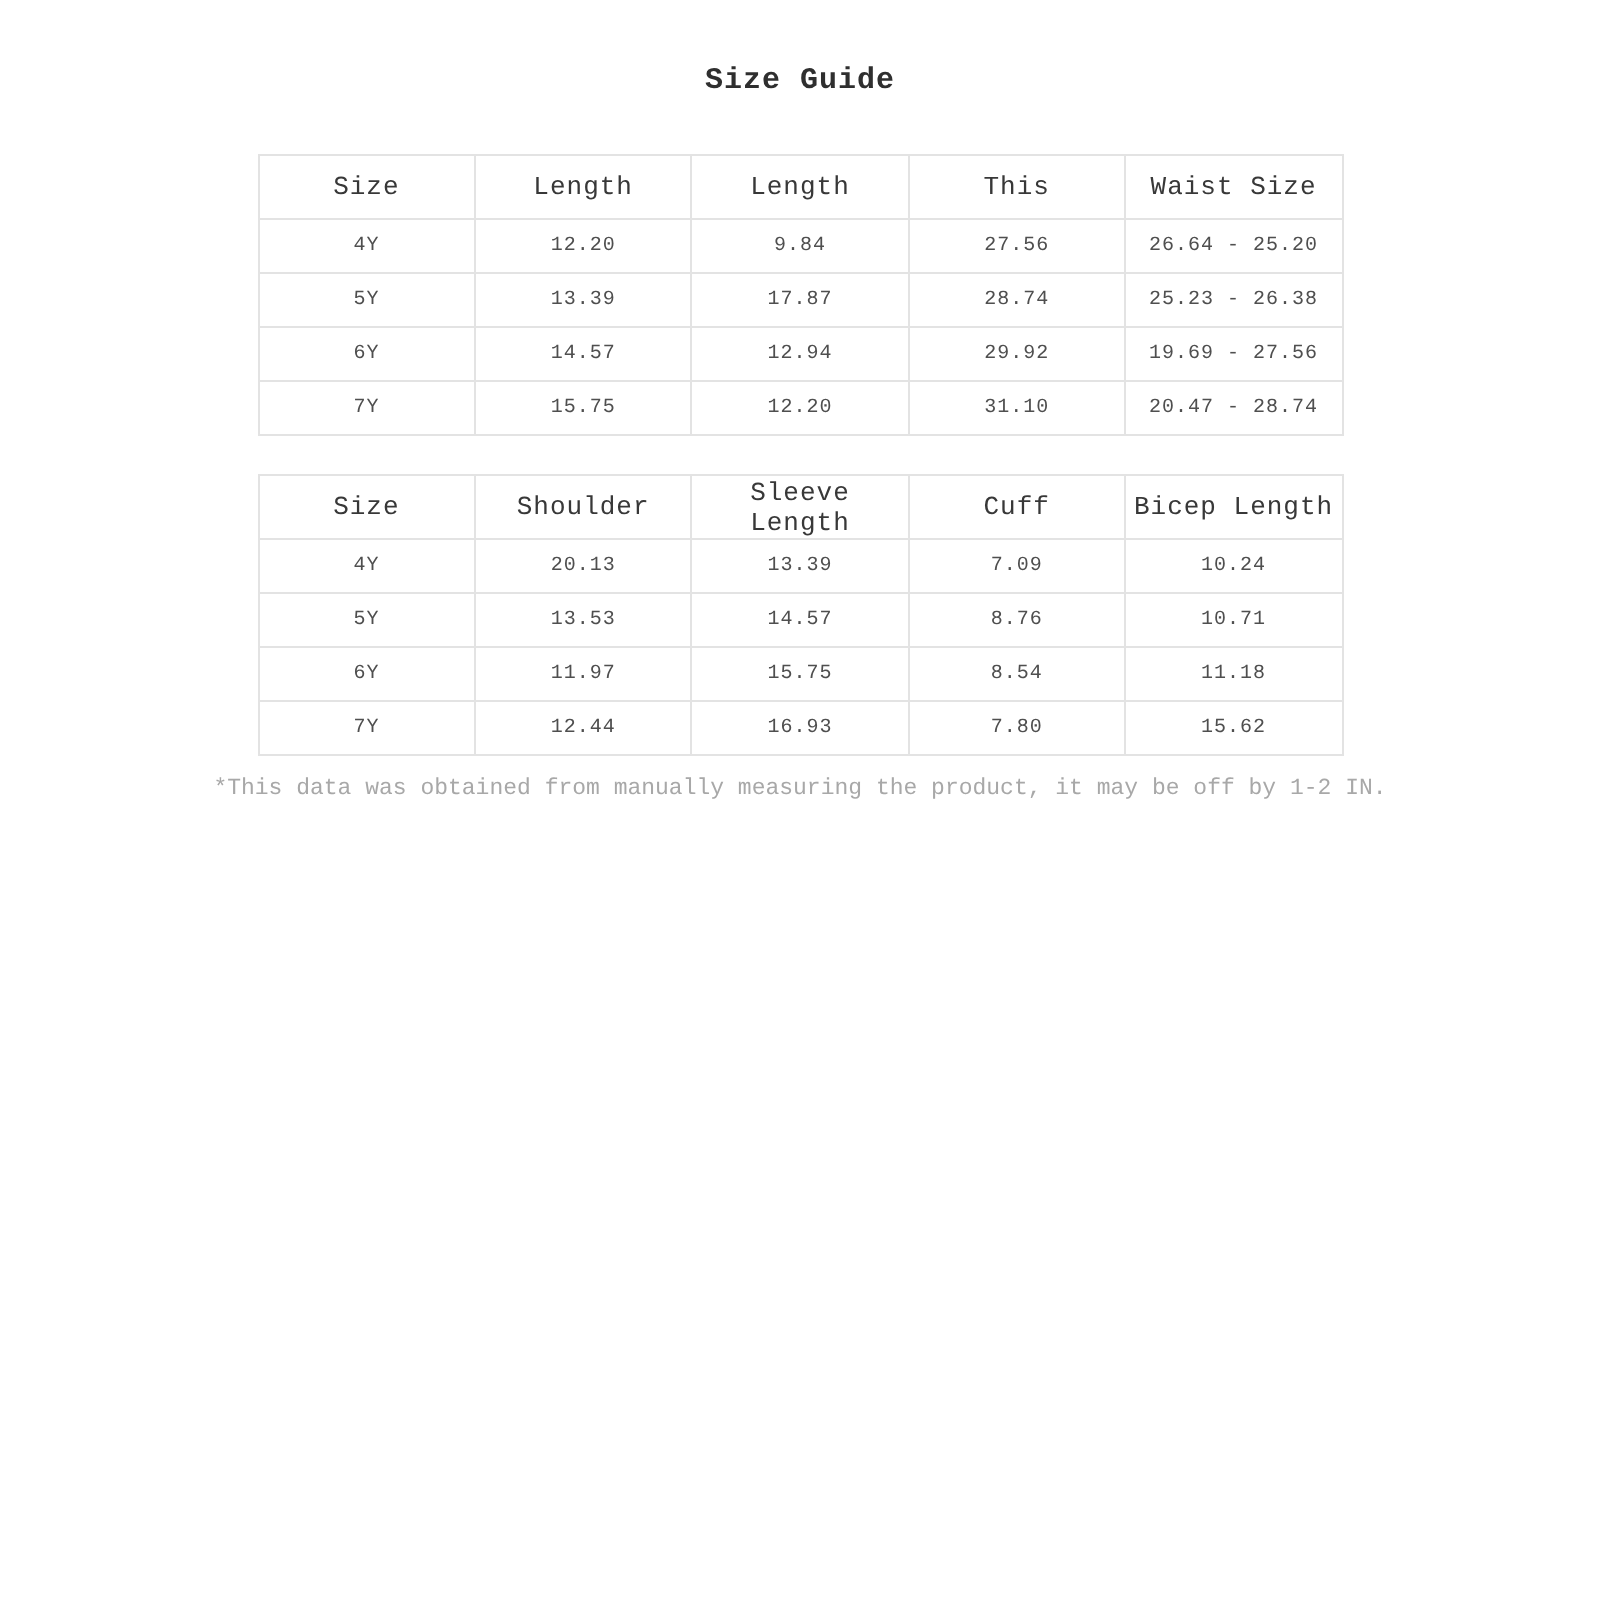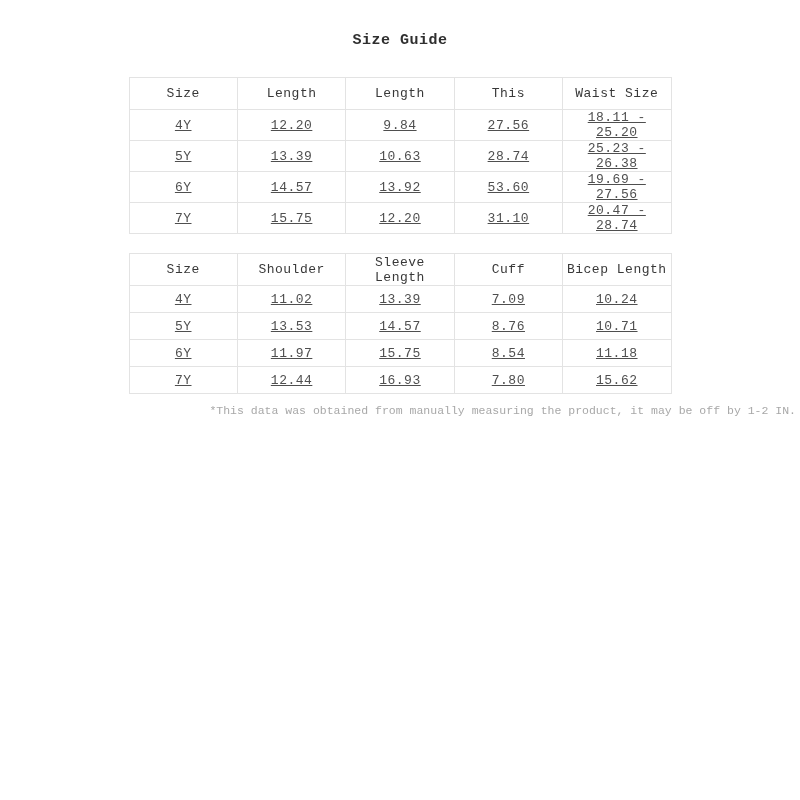--- a/index.html
+++ b/index.html
@@ -48,28 +48,27 @@
     font-weight:400;
   }
   .size-table th{
     height:31px;
     font-size:13px;
     letter-spacing:0.5px;
     color:var(--header-text);
   }
   .size-table td{
     height:26px;
-    font-size:13px;
+    font-size:10px;
     letter-spacing:0.5px;
     color:var(--cell-text);
-    text-decoration:underline;
   }
   .footnote{
-    margin:9px 4px 0;
-    text-align:right;
+    margin:9px 16px 0;
+    text-align:center;
     font-size:11.5px;
     line-height:15px;
     letter-spacing:0px;
     color:var(--footnote-text);
     white-space:nowrap;
   }
 </style>
 </head>
 <body>
 
@@ -86,34 +85,34 @@
         <th>This</th>
         <th>Waist Size</th>
       </tr>
     </thead>
     <tbody>
       <tr>
         <td>4Y</td>
         <td>12.20</td>
         <td>9.84</td>
         <td>27.56</td>
-        <td>18.11 - 25.20</td>
+        <td>26.64 - 25.20</td>
       </tr>
       <tr>
         <td>5Y</td>
         <td>13.39</td>
-        <td>10.63</td>
+        <td>17.87</td>
         <td>28.74</td>
         <td>25.23 - 26.38</td>
       </tr>
       <tr>
         <td>6Y</td>
         <td>14.57</td>
-        <td>13.92</td>
-        <td>53.60</td>
+        <td>12.94</td>
+        <td>29.92</td>
         <td>19.69 - 27.56</td>
       </tr>
       <tr>
         <td>7Y</td>
         <td>15.75</td>
         <td>12.20</td>
         <td>31.10</td>
         <td>20.47 - 28.74</td>
       </tr>
     </tbody>
@@ -125,21 +124,21 @@
         <th>Size</th>
         <th>Shoulder</th>
         <th>Sleeve Length</th>
         <th>Cuff</th>
         <th>Bicep Length</th>
       </tr>
     </thead>
     <tbody>
       <tr>
         <td>4Y</td>
-        <td>11.02</td>
+        <td>20.13</td>
         <td>13.39</td>
         <td>7.09</td>
         <td>10.24</td>
       </tr>
       <tr>
         <td>5Y</td>
         <td>13.53</td>
         <td>14.57</td>
         <td>8.76</td>
         <td>10.71</td>

